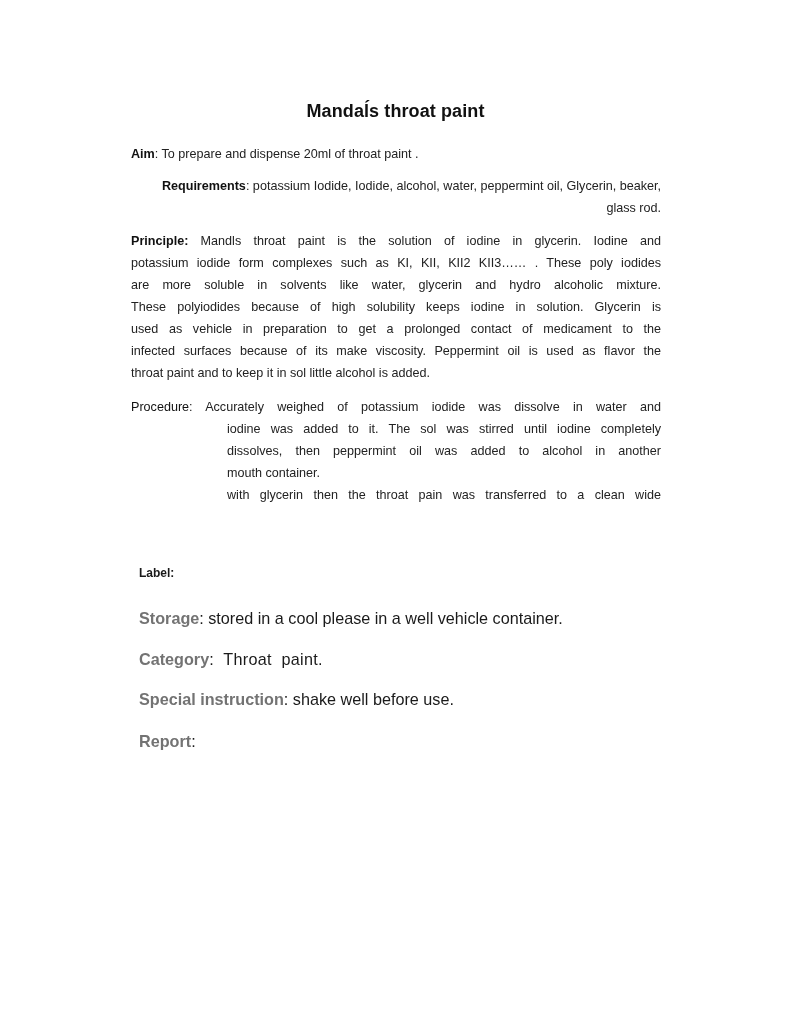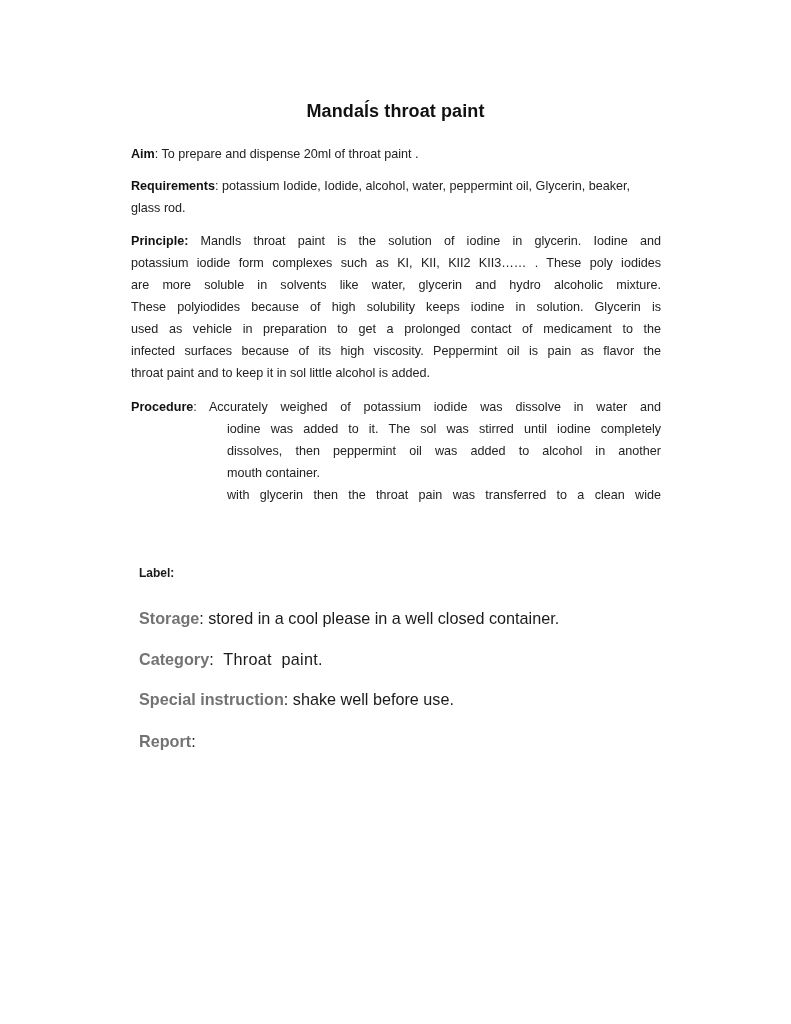--- a/index.html
+++ b/index.html
@@ -33,26 +33,26 @@
     .para {
       position: absolute;
       left: 131px;
       width: 530px;
       font-size: 12.6px;
       line-height: 22px;
       color: #222;
     }
     .para b { font-weight: bold; color: #111; }
     .aim { top: 143px; }
-    .req { top: 175px; }
+    .req { top: 175px; text-align: right; }
     .principle { top: 230px; }
     .principle .line { display: block; text-align: justify; text-align-last: justify; }
     .principle .line.last { text-align-last: left; }
     .procedure { top: 396px; }
-    .proc-label { font-weight: bold; color: #111; }
+    .proc-label { font-weight: normal; color: #111; }
     .proc-first { display: block; text-align: justify; text-align-last: justify; }
     .proc-rest { display: block; margin-left: 96px; }
     .proc-rest .line { display: block; text-align: justify; text-align-last: justify; }
     .proc-rest .line.last { text-align-last: left; }
 
     .label-section {
       position: absolute;
       left: 139px;
       width: 560px;
       font-size: 16.2px;
@@ -84,38 +84,38 @@
   <div class="para req">
     <b>Requirements</b><span>: potassium Iodide, Iodide, alcohol, water, peppermint oil, Glycerin, beaker, glass rod.</span>
   </div>
 
   <div class="para principle">
     <span class="line"><b>Principle:</b><span> Mandls  throat paint is the solution of iodine in glycerin. Iodine and</span></span>
     <span class="line">potassium iodide form complexes such as KI, KII, KII2 KII3…… .  These poly iodides</span>
     <span class="line">are more soluble in solvents like water, glycerin and hydro alcoholic mixture.</span>
     <span class="line">These polyiodides because of high solubility keeps iodine in solution. Glycerin is</span>
     <span class="line">used as vehicle in preparation to get a prolonged contact of medicament to the</span>
-    <span class="line">infected surfaces because of its high viscosity. Peppermint oil is pain as flavor the</span>
+    <span class="line">infected surfaces because of its make viscosity. Peppermint oil is used as flavor the</span>
     <span class="line last">throat paint and to keep it in sol little alcohol is added.</span>
   </div>
 
   <div class="para procedure">
     <span class="proc-first"><span class="proc-label">Procedure</span><span>: Accurately weighed of potassium iodide was dissolve in water and</span></span>
     <span class="proc-rest">
       <span class="line">iodine was added to it. The sol was stirred until iodine completely</span>
       <span class="line">dissolves, then peppermint oil was added to alcohol in another</span>
       <span class="line last">mouth container.</span>
       <span class="line">with glycerin then the throat pain was transferred to a clean wide</span>
     </span>
   </div>
 
   <div class="label-section label-heading">Label:</div>
 
   <div class="label-section storage">
-    <b>Storage</b><span>: stored in a cool please in a well closed container.</span>
+    <b>Storage</b><span>: stored in a cool please in a well vehicle container.</span>
   </div>
 
   <div class="label-section category">
     <b>Category</b><span class="gap-space" style="white-space: pre;">:  Throat  paint.</span>
   </div>
 
   <div class="label-section special">
     <b>Special instruction</b><span>: shake well before use.</span>
   </div>
 

